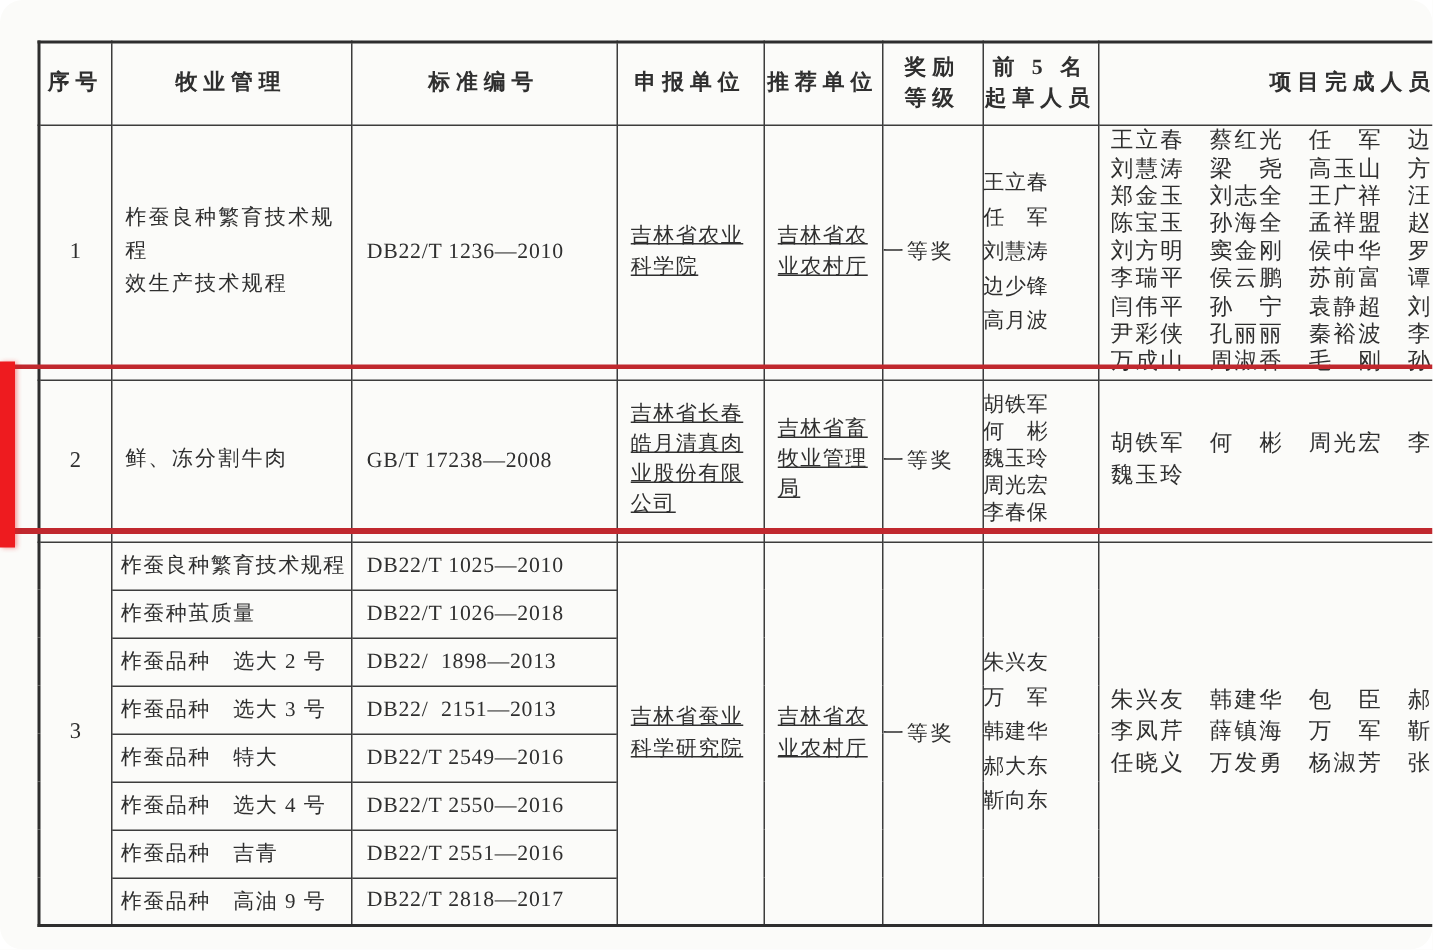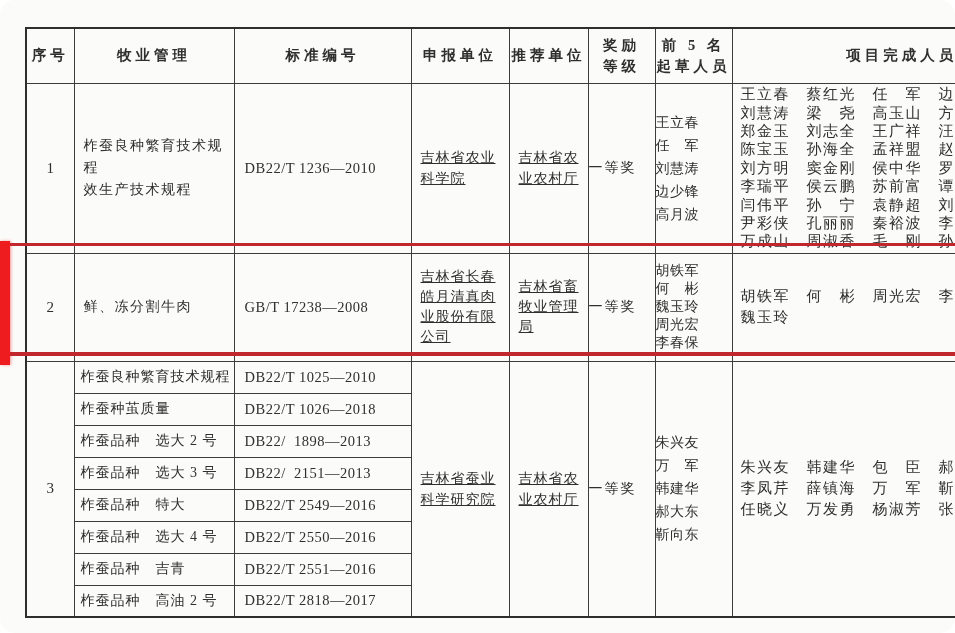--- a/index.html
+++ b/index.html
@@ -190,21 +190,21 @@
     </tr>
     <tr class="sub">
       <td class="subname">柞蚕品种　选大 4 号</td>
       <td class="subcode">DB22/T 2550—2016</td>
     </tr>
     <tr class="sub">
       <td class="subname">柞蚕品种　吉青</td>
       <td class="subcode">DB22/T 2551—2016</td>
     </tr>
     <tr class="sub">
-      <td class="subname">柞蚕品种　高油 2 号</td>
+      <td class="subname">柞蚕品种　高油 9 号</td>
       <td class="subcode">DB22/T 2818—2017</td>
     </tr>
   </tbody>
     </table>
 
   <div class="highlight"></div>
   <div class="highlight-bar"></div>
 
 </div>
 

